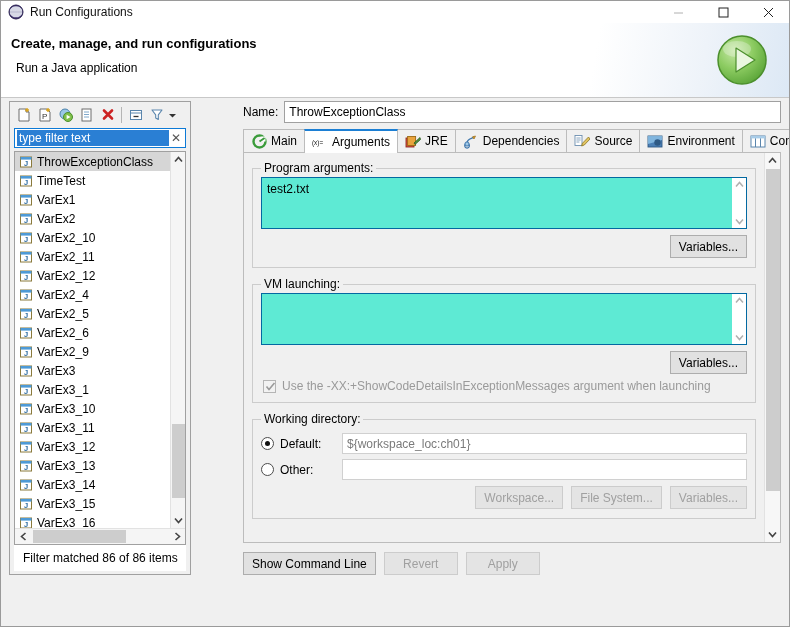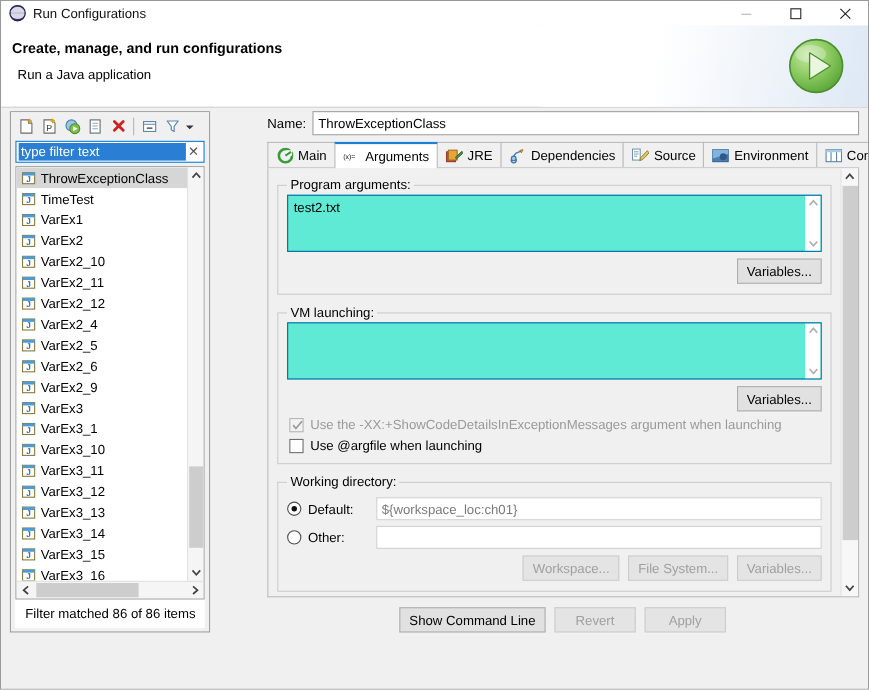--- a/index.html
+++ b/index.html
@@ -264,21 +264,21 @@
   }
   .radlabel { font-size: 12px; width: 62px; flex: 0 0 auto; }
   .wd-input {
     flex: 1 1 auto; height: 21px; background: #fff; border: 1px solid #d0d0d0;
     font-size: 12px; padding: 0 4px; display: flex; align-items: center;
     color: #7a7a7a; overflow: hidden; white-space: nowrap;
   }
   .wd-input.empty { color: #000; }
 
   #action-row {
-    display: flex; justify-content: center; align-items: center;
+    display: flex; justify-content: flex-start; align-items: center;
     gap: 8px; margin-top: 9px; padding-right: 1px;
   }
 </style>
 </head>
 <body>
 
 <div id="dialog">
 
   <div id="titlebar">
     <div id="title-icon">
@@ -718,24 +718,20 @@
               <span class="chkbox disabled">
                 <span class="tick">
                   <svg width="11" height="11" viewBox="0 0 11 11">
                       <path d="M1.5 5.5 L4 8.5 L9.5 2" fill="none" stroke="#9a9a9a" stroke-width="1.6"></path>
                     </svg>
                 </span>
               </span>
               <span>Use the -XX:+ShowCodeDetailsInExceptionMessages argument when launching</span>
             </div>
 
-            <div class="chkrow">
-              <span class="chkbox"></span>
-              <span>Use @argfile when launching</span>
-            </div>
           </fieldset>
 
           <fieldset class="grp">
             <legend>Working directory:</legend>
 
             <div class="radrow">
               <span class="radio">
                 <span class="dot"></span>
               </span>
               <span class="radlabel">Default:</span>

